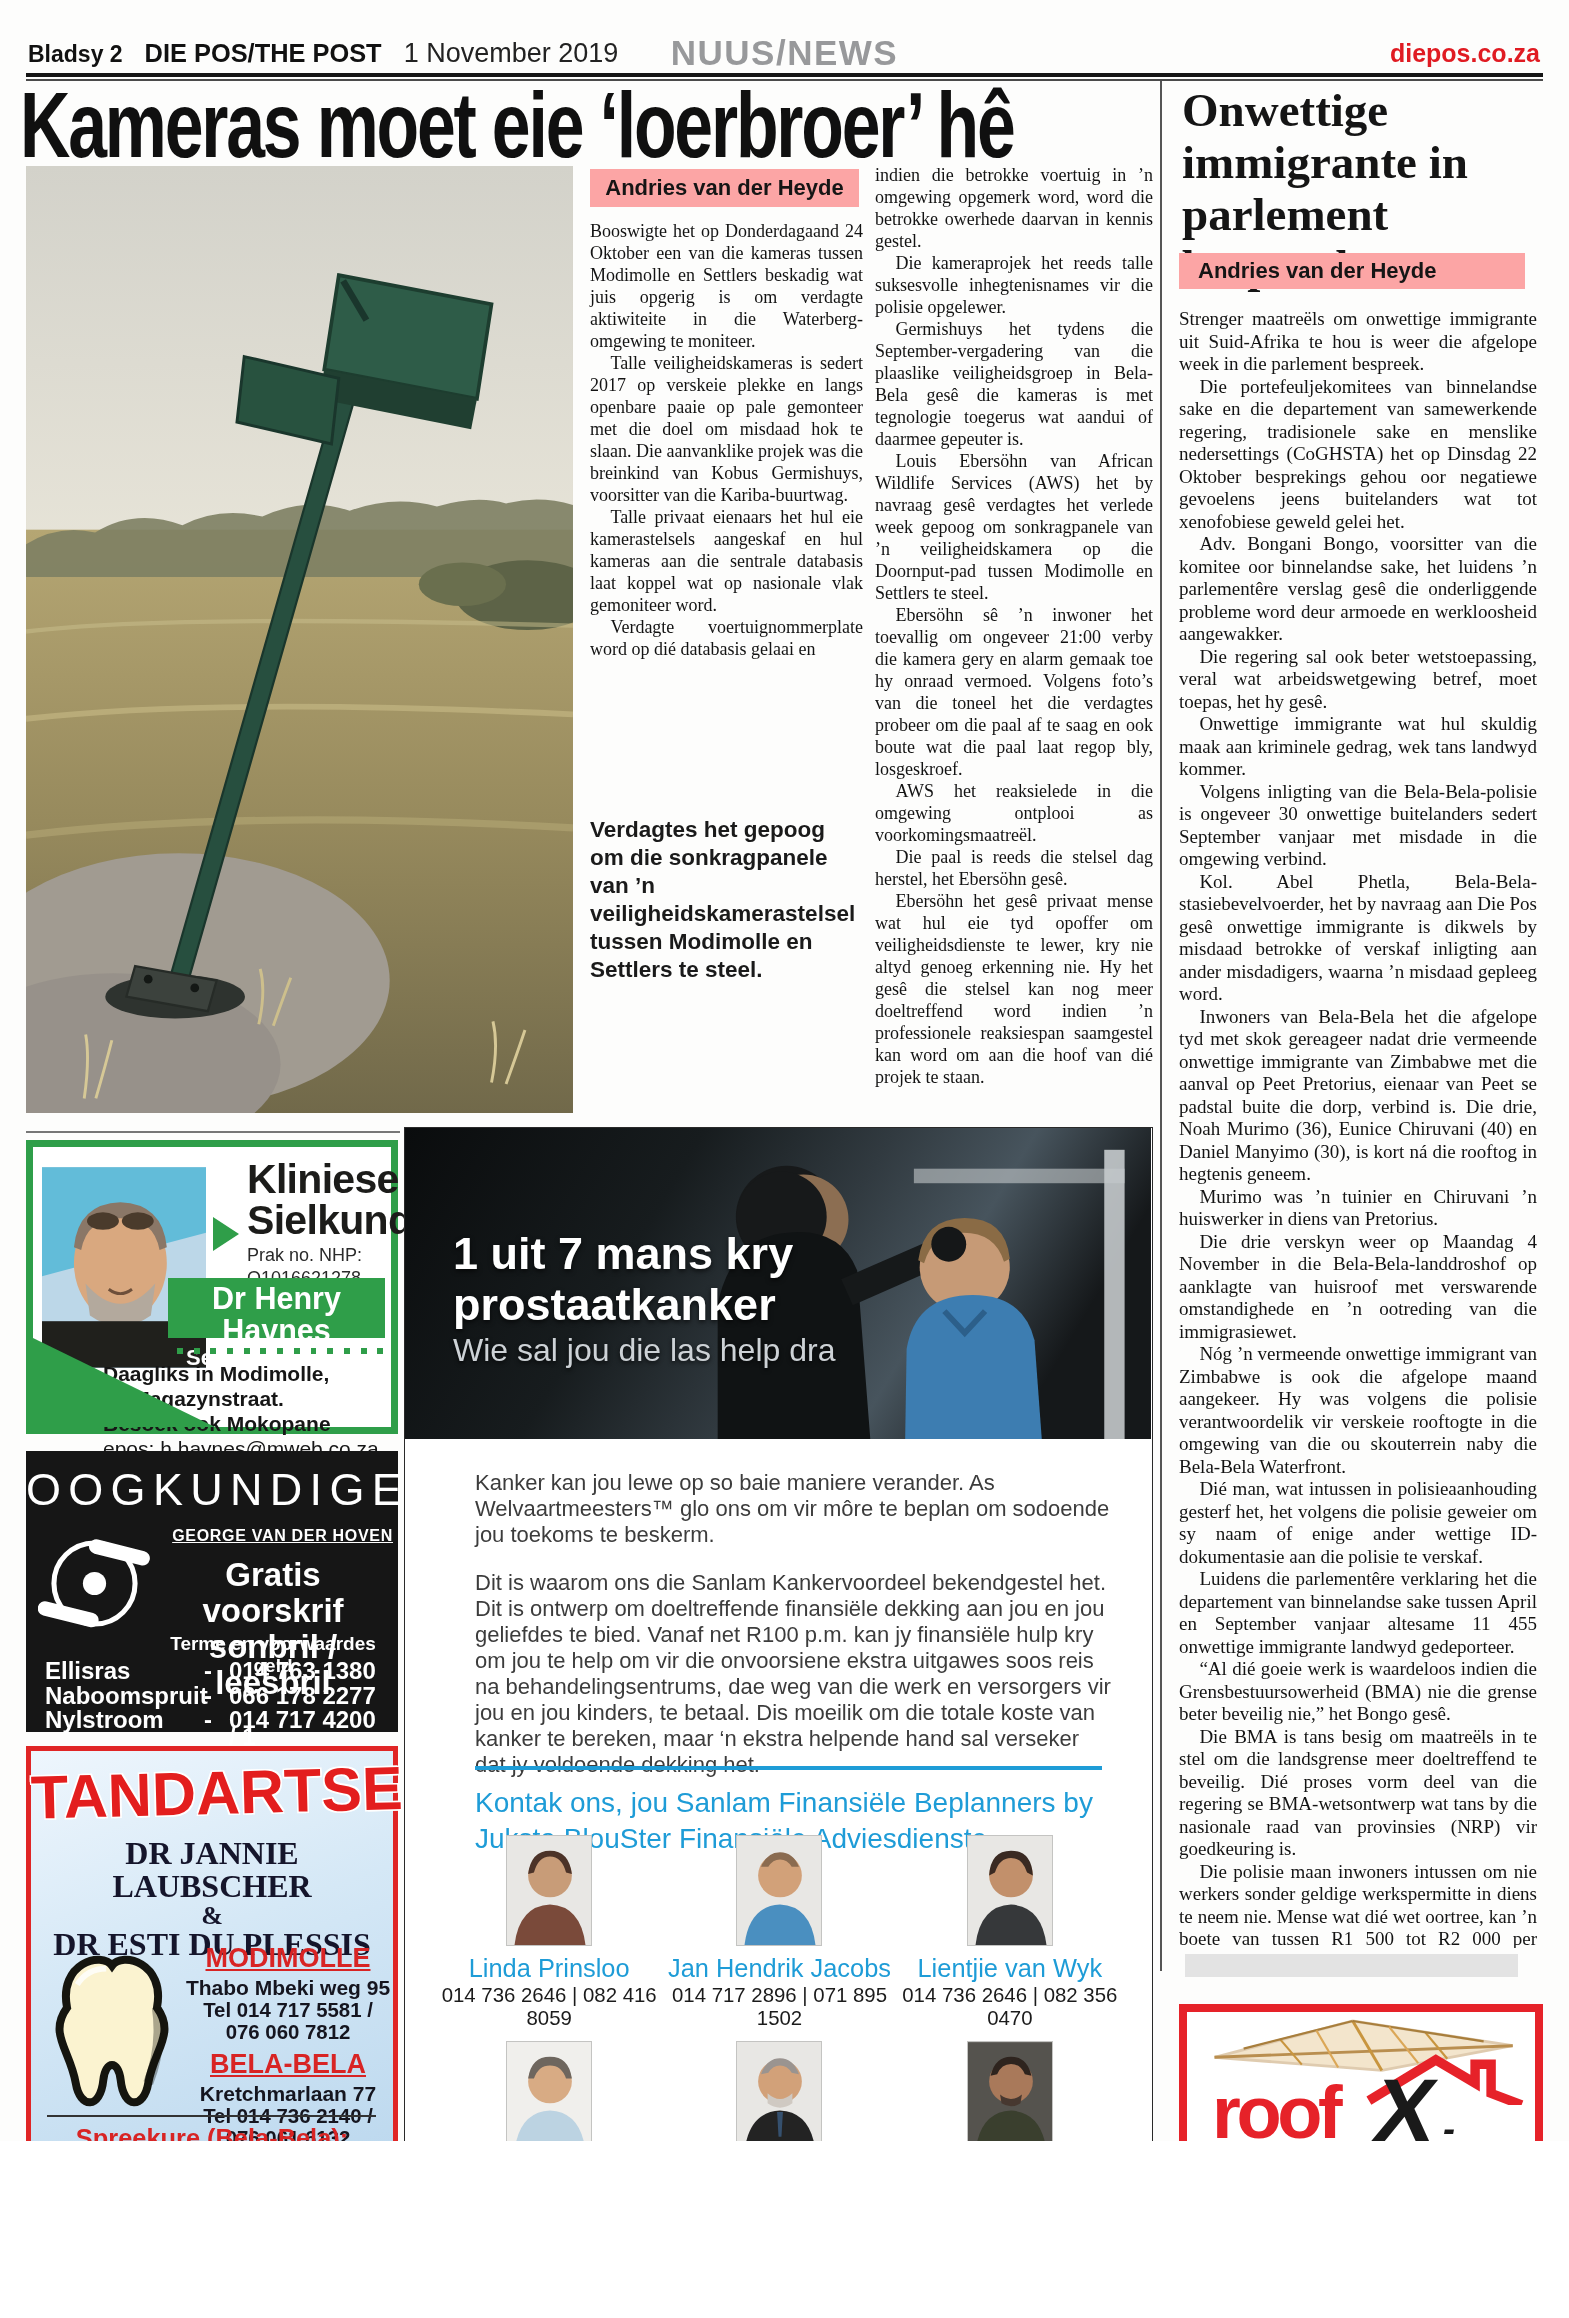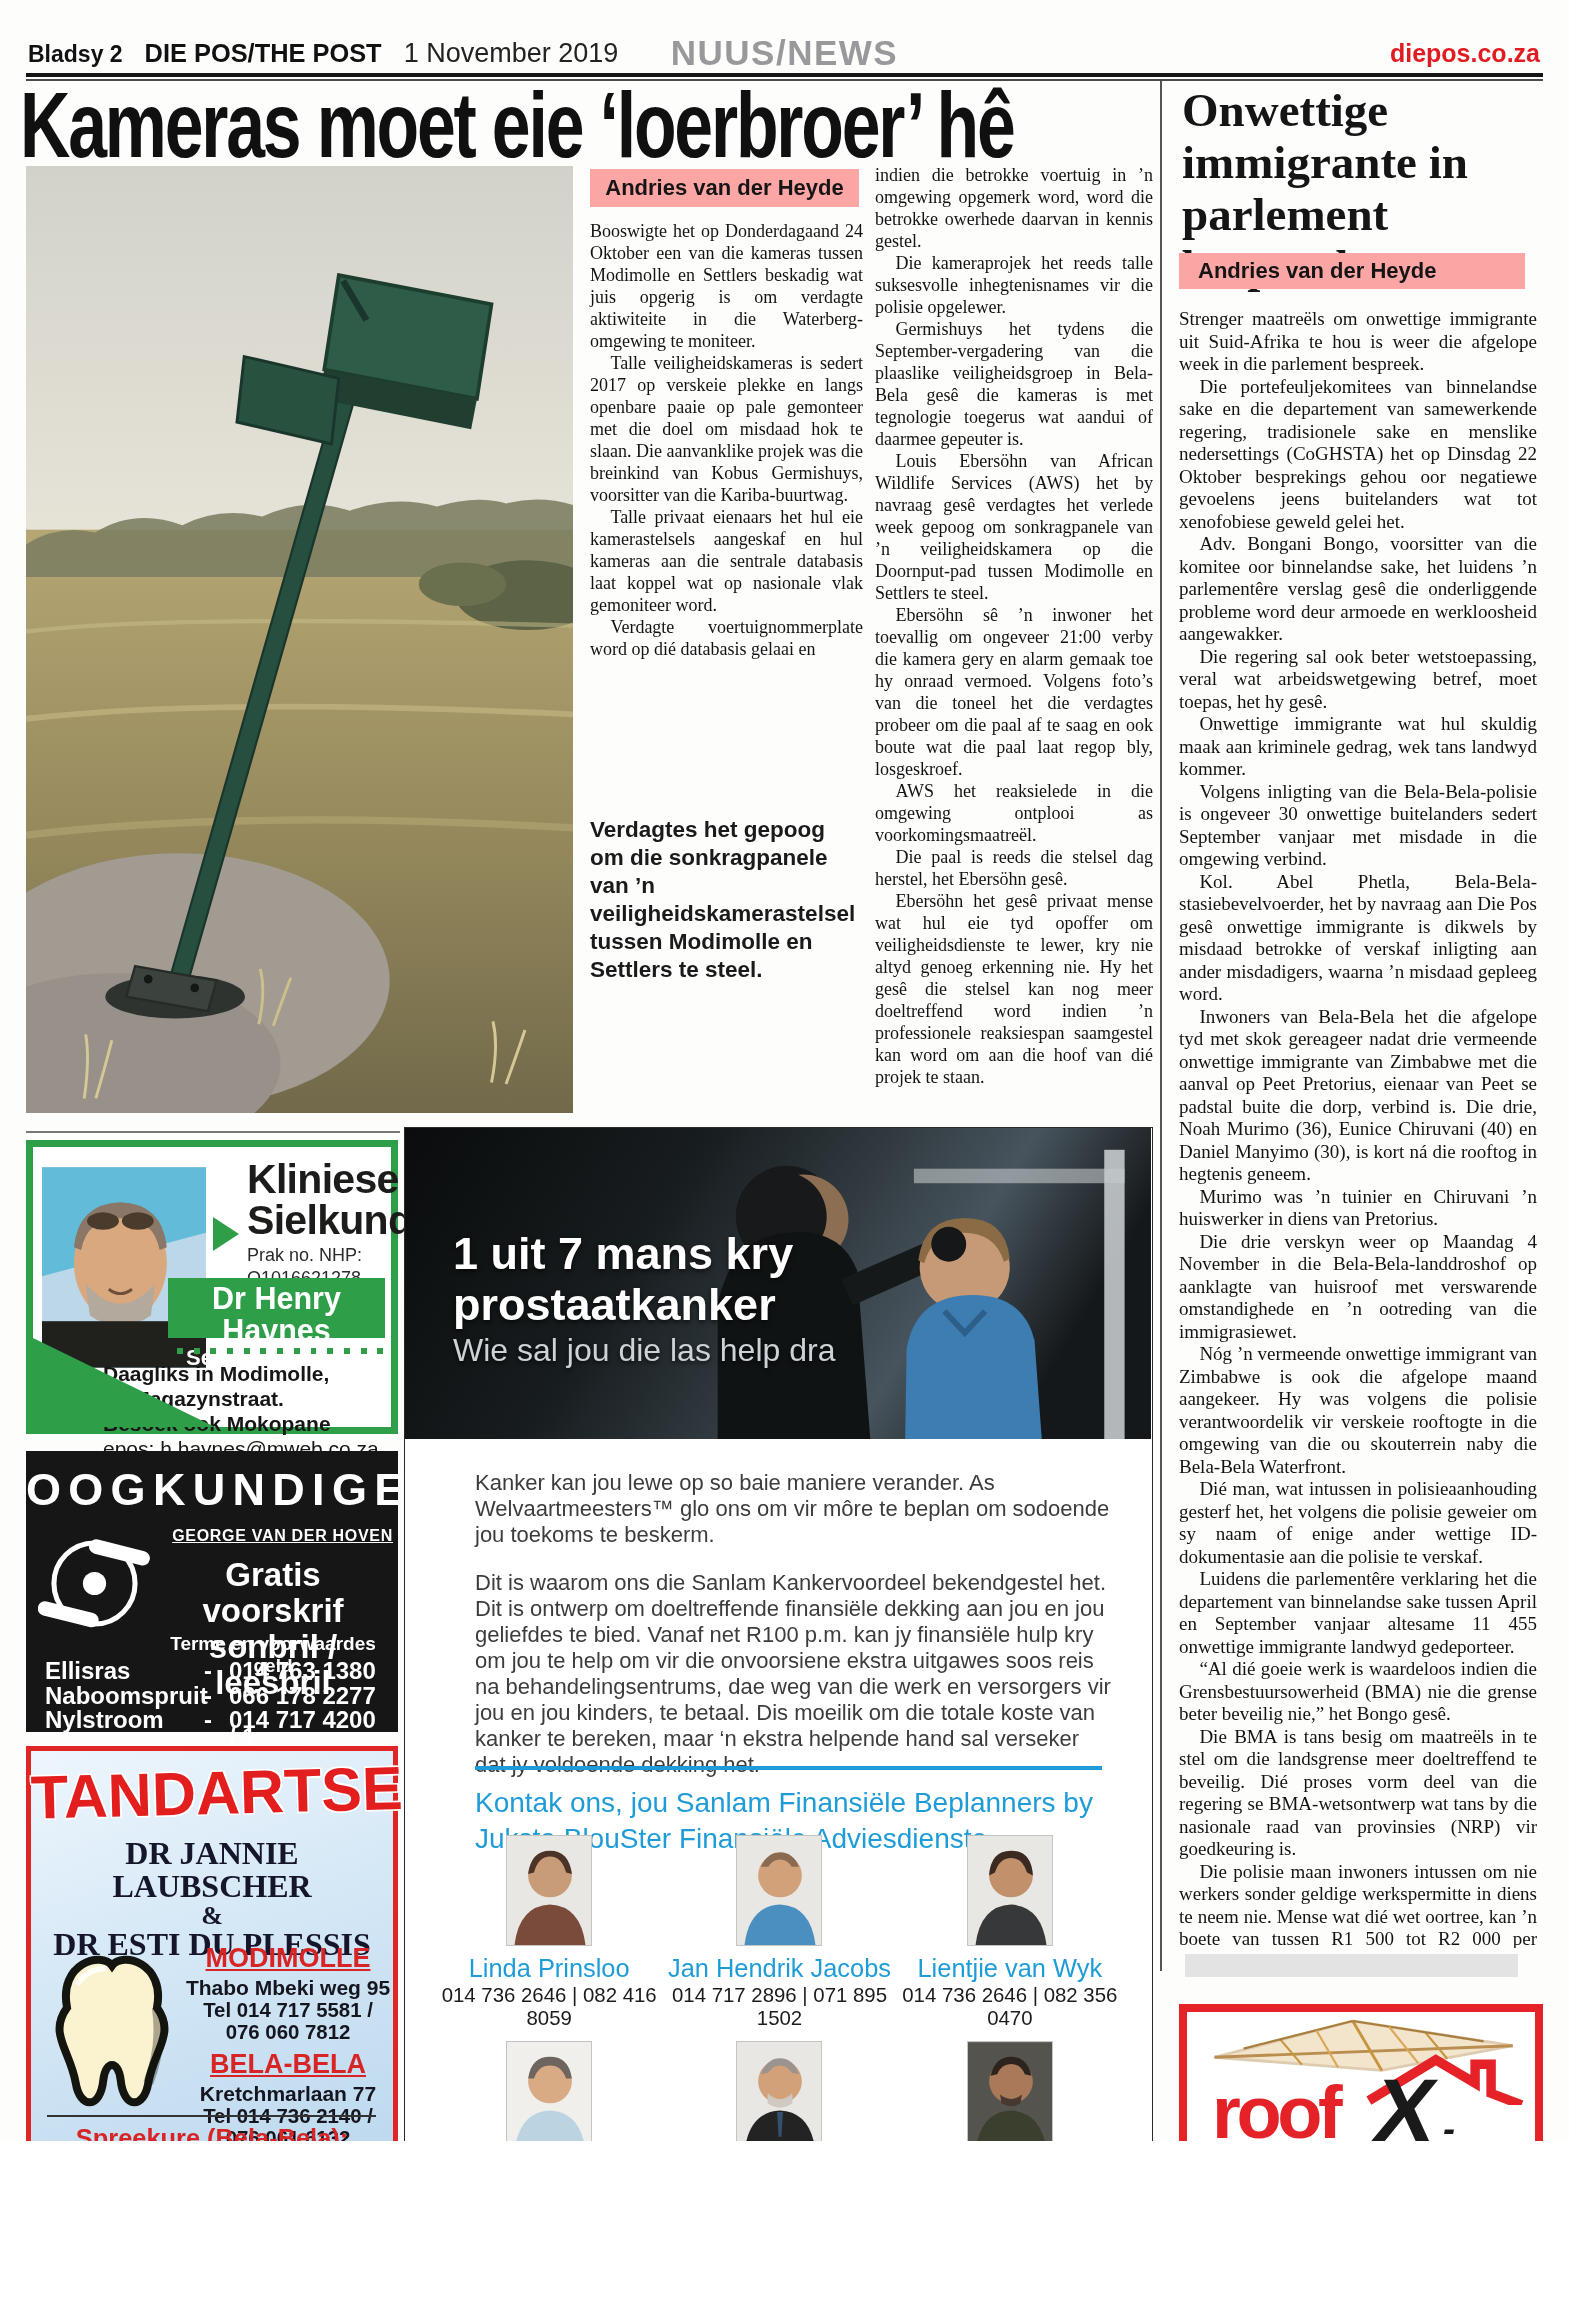--- a/index.html
+++ b/index.html
@@ -50,21 +50,21 @@
   .psy-name{font-weight:bold;font-size:30.5px;line-height:32px;}
   .psy-cell{font-weight:bold;font-size:22px;line-height:23px;}
   .psy-dots{position:absolute;left:144px;top:201px;width:208px;height:5.8px;
             background:repeating-linear-gradient(90deg,#2f9e49 0 5.8px,transparent 5.8px 16.7px);}
   .psy-addr{position:absolute;left:70px;top:214px;width:282px;font-weight:bold;font-size:21px;line-height:25px;color:#161616;}
   .psy-email{font-weight:normal;}
   .psy-tri{position:absolute;left:0;bottom:0;width:182px;height:89px;background:#2f9e49;
            clip-path:polygon(0 0,100% 100%,0 100%);}
   
   .opt{position:absolute;left:26px;top:1451px;width:372px;height:281px;background:#161616;color:#fff;}
-  .opt-title{position:absolute;left:0;top:13px;width:100%;text-align:left;font-weight:bold;font-size:45px;letter-spacing:7.3px;}
+  .opt-title{position:absolute;left:0;top:13px;width:100%;text-align:left;font-weight:normal;font-size:45px;letter-spacing:7.3px;}
   .opt-logo{position:absolute;left:11.6px;top:76px;width:113px;height:113px;}
   .opt-name{position:absolute;left:127px;top:76px;width:240px;text-align:right;font-weight:bold;font-size:16px;letter-spacing:0.7px;text-decoration:underline;}
   .opt-offer{position:absolute;left:127px;top:106px;width:240px;text-align:center;font-weight:bold;font-size:33px;line-height:36px;}
   .opt-terms{position:absolute;left:127px;top:182px;width:240px;text-align:center;font-weight:bold;font-size:19px;}
   .opt-rows{position:absolute;left:19px;top:212px;width:336px;font-weight:bold;font-size:24px;line-height:16.7px;}
   .opt-row{display:flex;margin-bottom:8px;}
   .opt-town{width:159px;}
   .opt-dash{width:25px;}
   .opt-phone{flex:1;}
   

